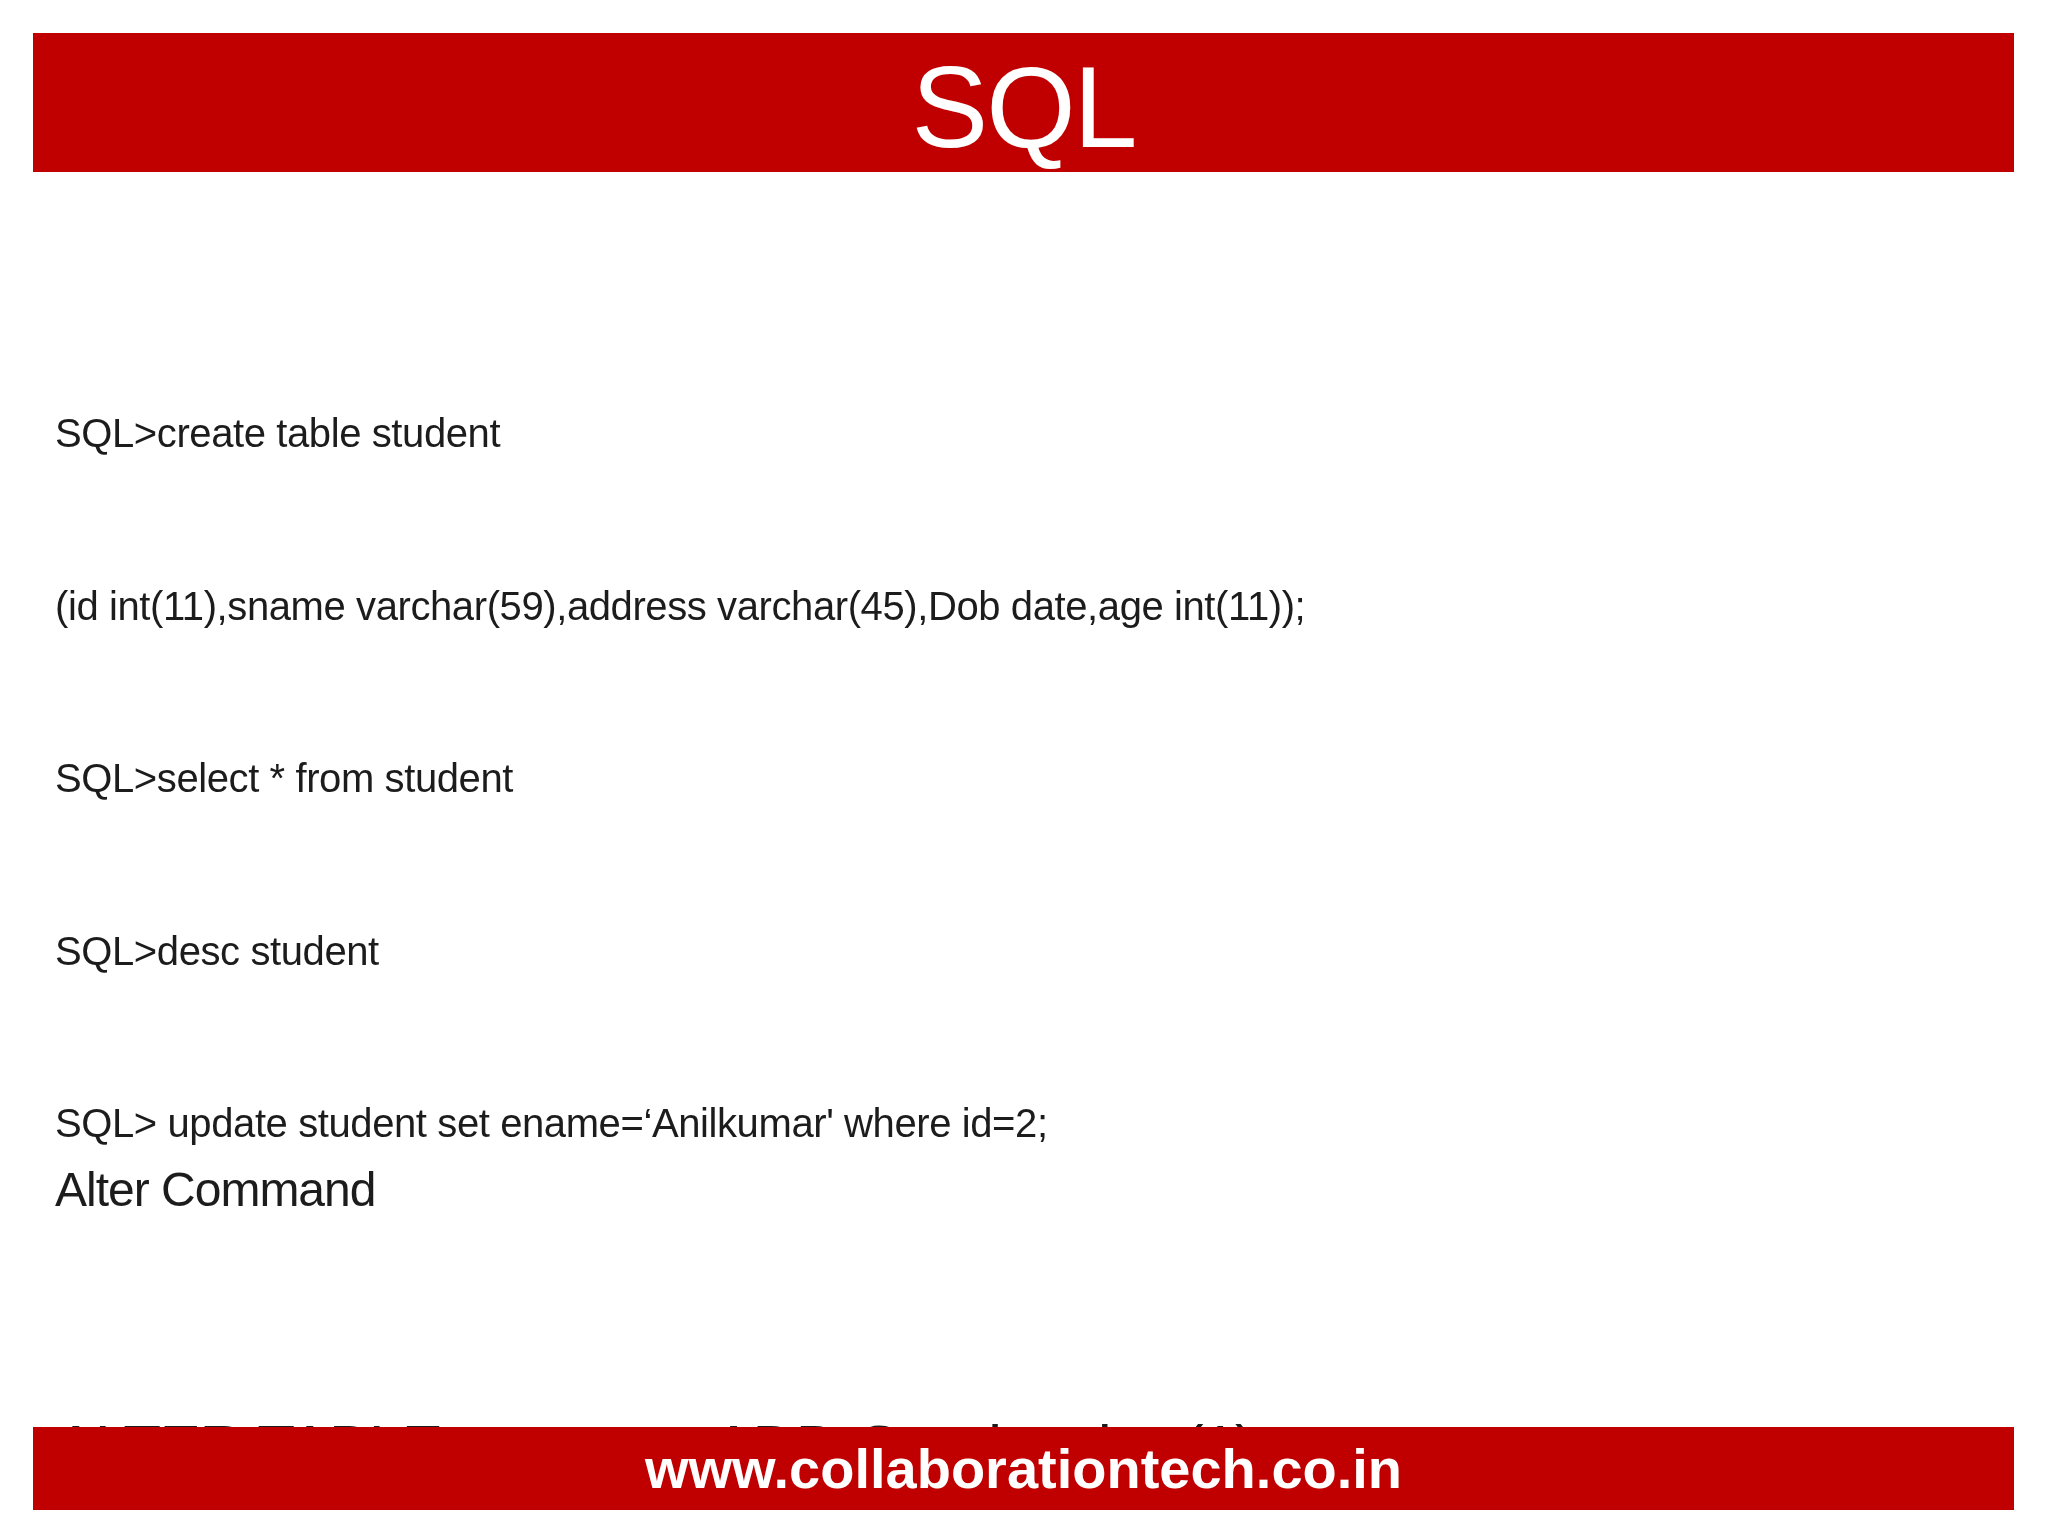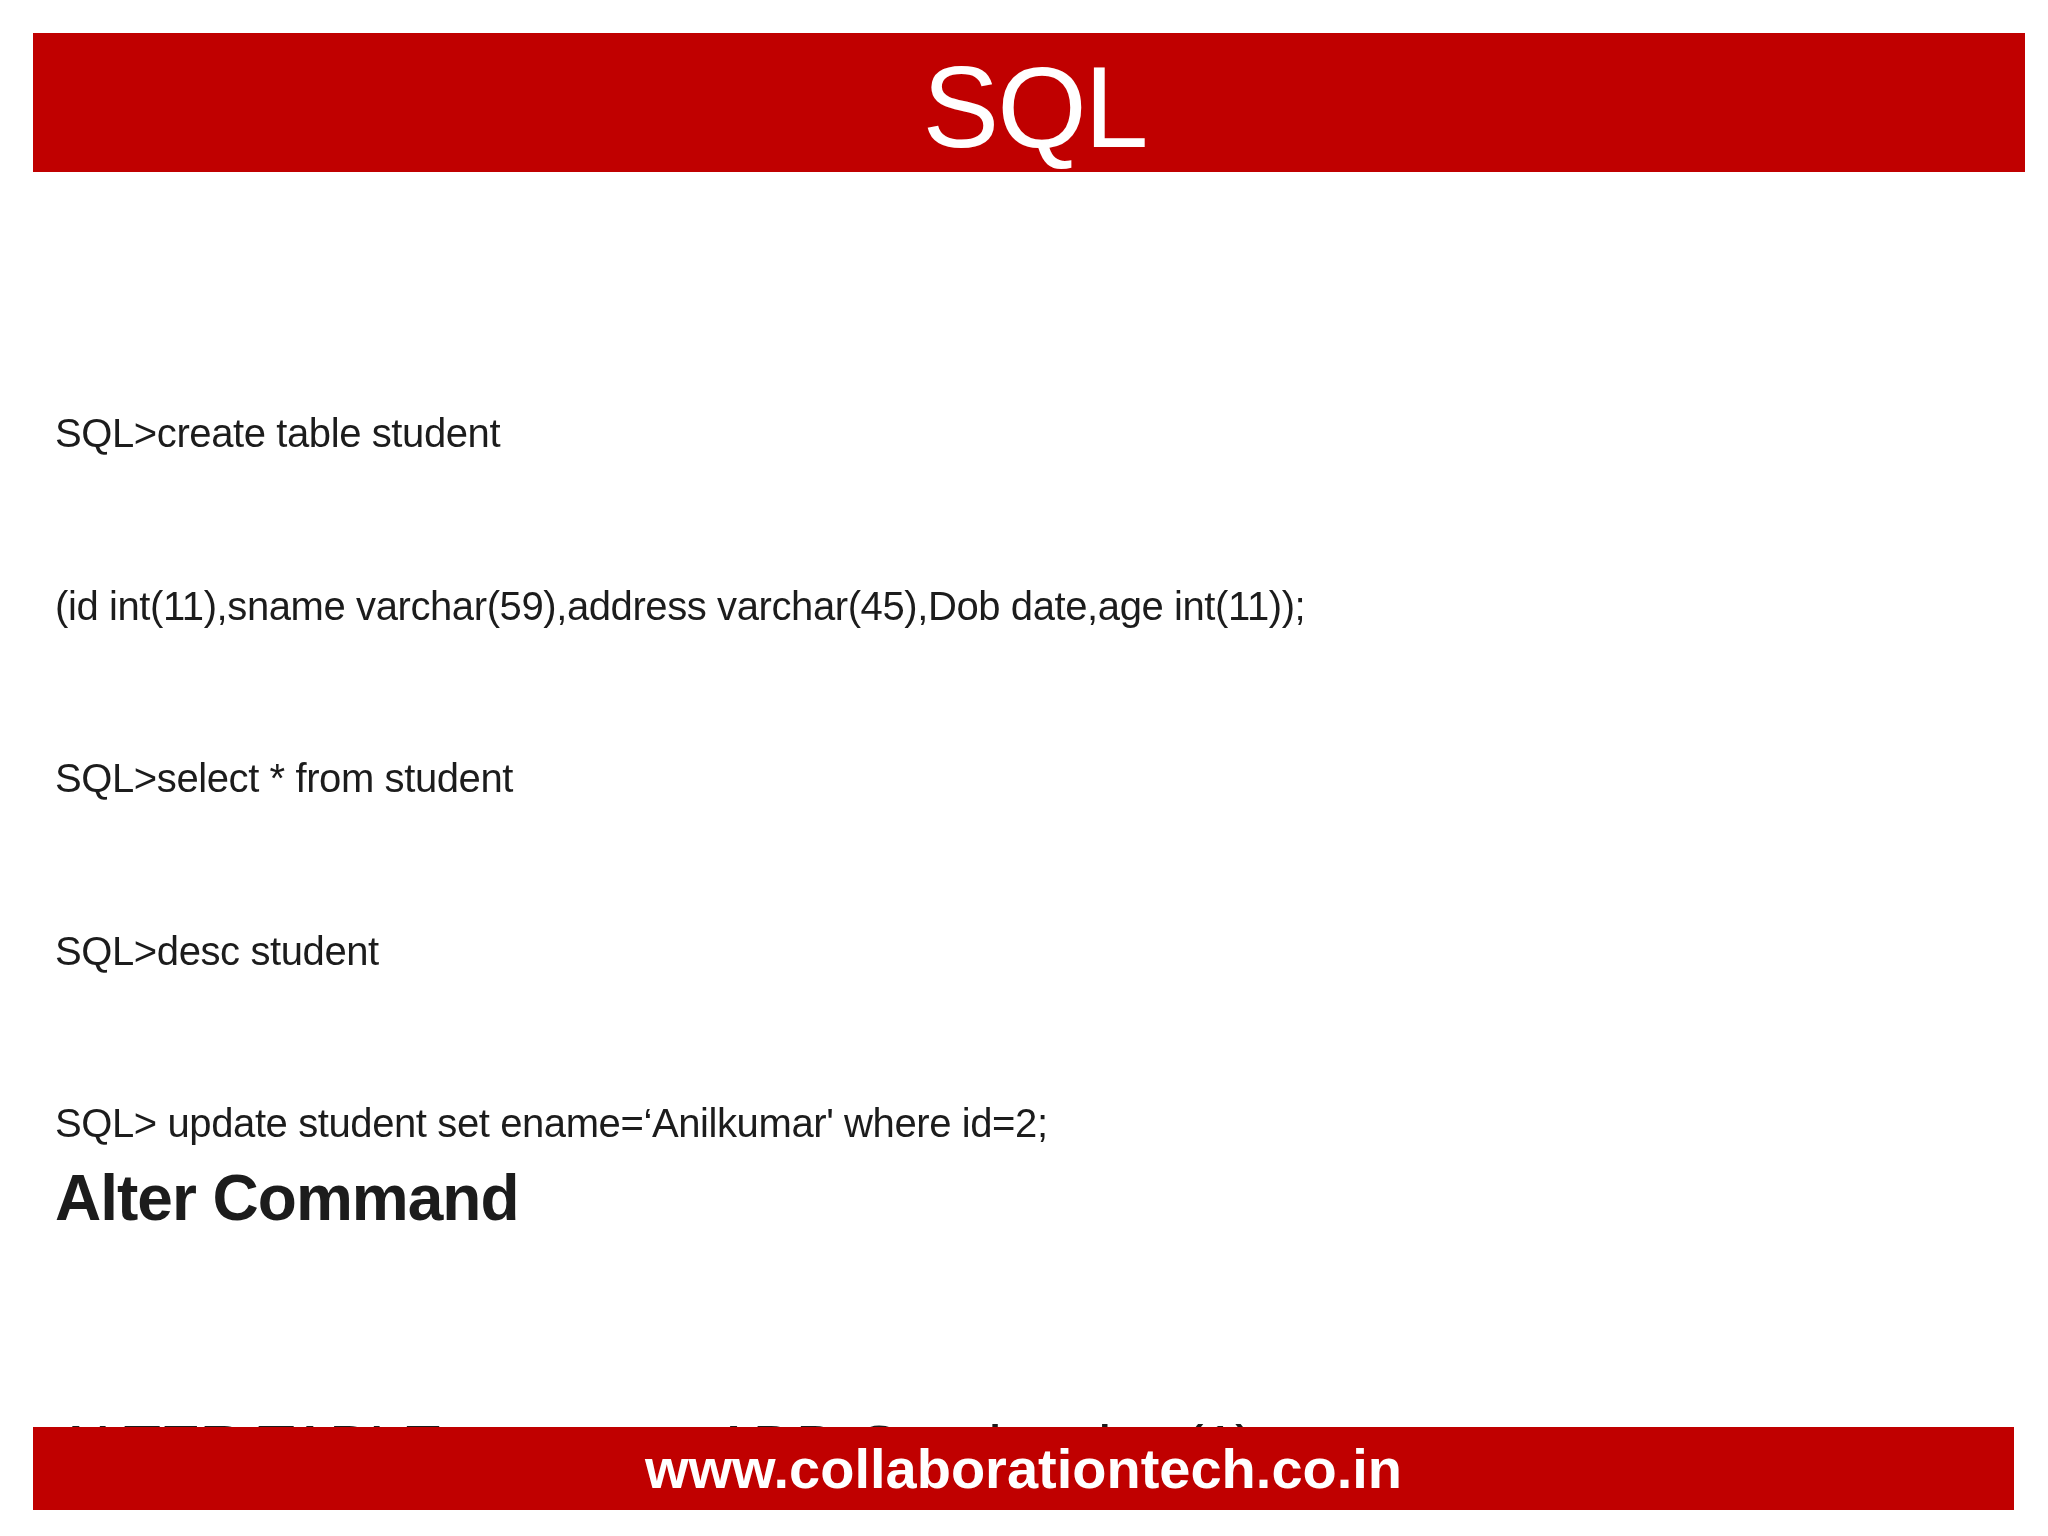--- a/index.html
+++ b/index.html
@@ -13,21 +13,21 @@
     --ink: #1c1c1c;
   }
   .slide { position: absolute; inset: 0; }
 
   
   .title-bar {
     position: absolute;
     left: 33px; top: 33px;
     width: 1981px; height: 139px;
     background: var(--accent);
-    display: flex; align-items: center; justify-content: center; padding-left: 11px;
+    display: flex; align-items: center; justify-content: center;
   }
   .slide-title {
     margin: 0;
     color: #ffffff;
     font-size: 115px;
     font-weight: 400;
     letter-spacing: -2px;
     padding-top: 10px;
     line-height: 1;
   }
@@ -44,22 +44,22 @@
   }
   .cmd-group { margin: 0; }
   .cmd-line { height: 57.5px; }
 
   
   .alter-heading {
     position: absolute;
     left: 55px; top: 1162px;
     margin: 0;
     color: var(--ink);
-    font-size: 64px;
-    font-weight: 700;
+    font-size: 48px;
+    font-weight: 400;
     letter-spacing: -1px;
     line-height: 1.15;
     white-space: pre;
   }
   .alter-cmds {
     position: absolute;
     left: 55px; top: 1237px;
     color: var(--ink);
     font-size: 62px;
     font-weight: 400;

